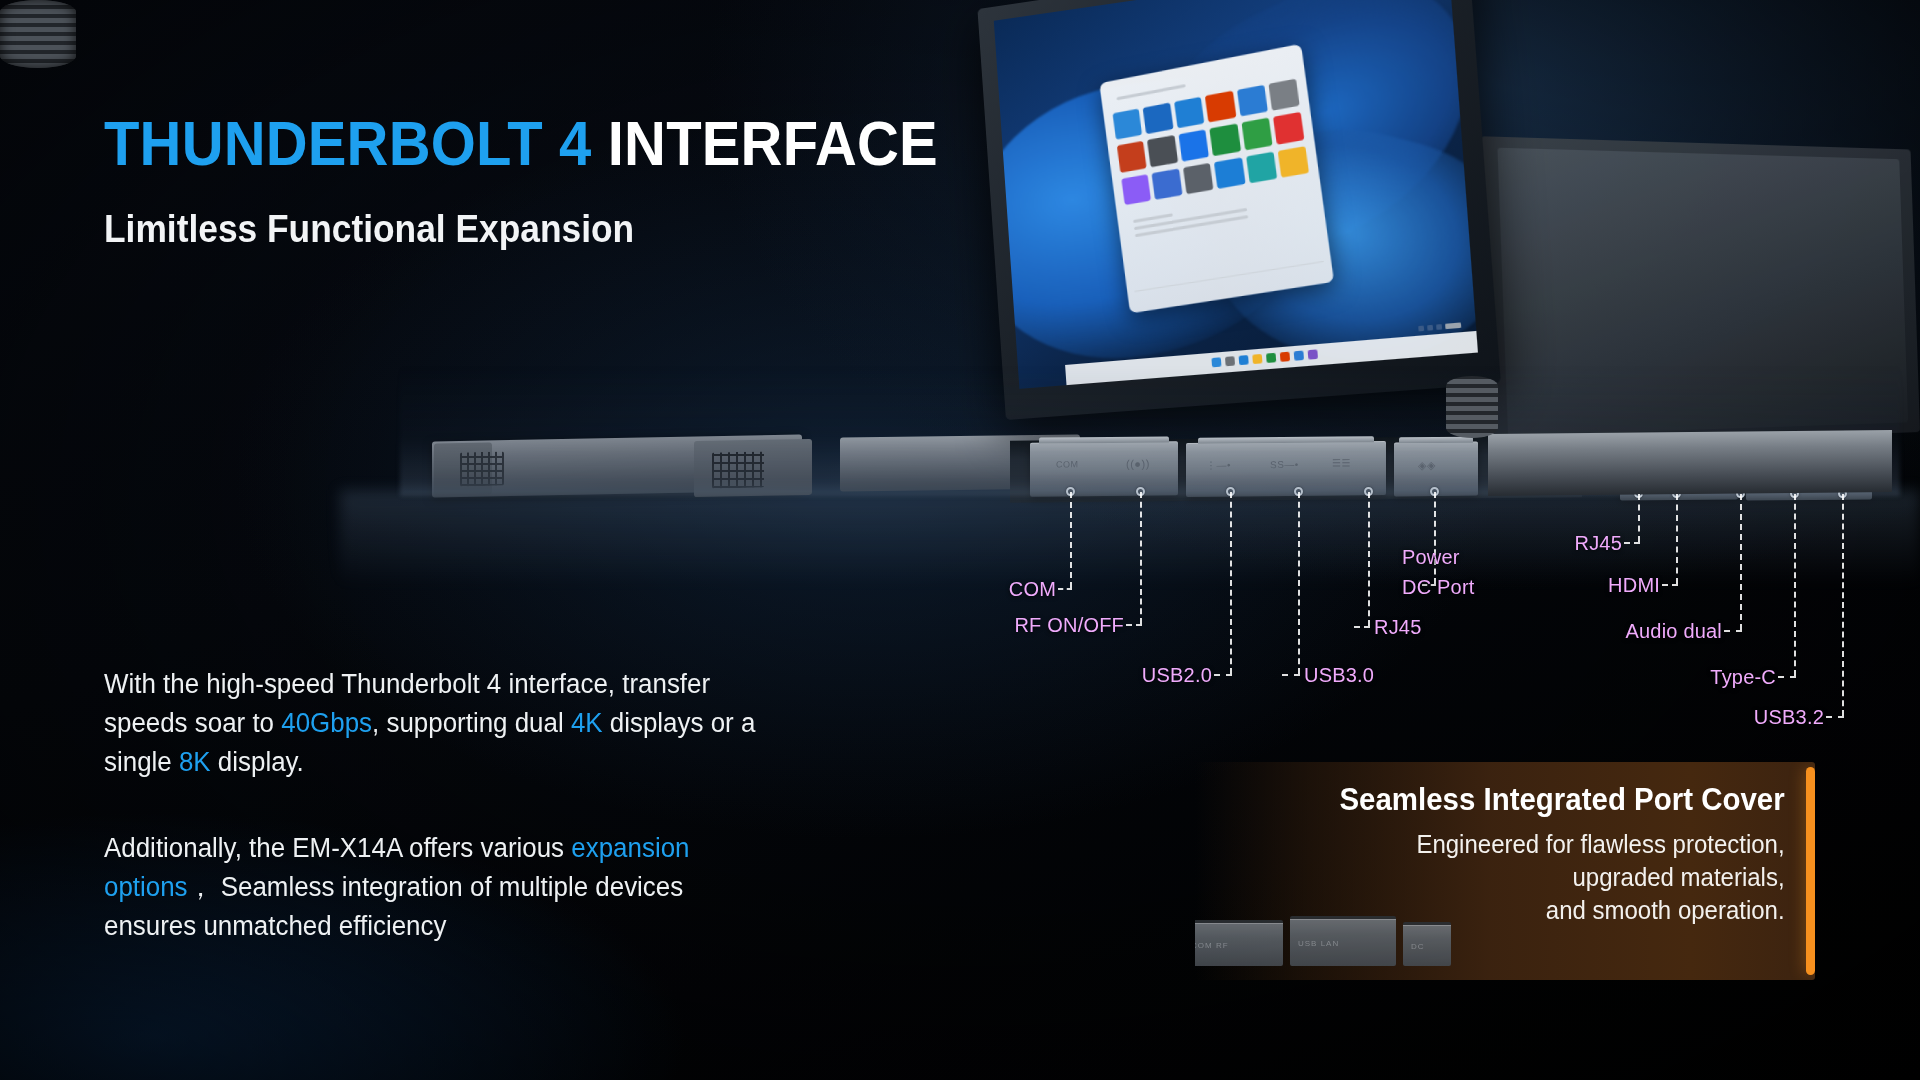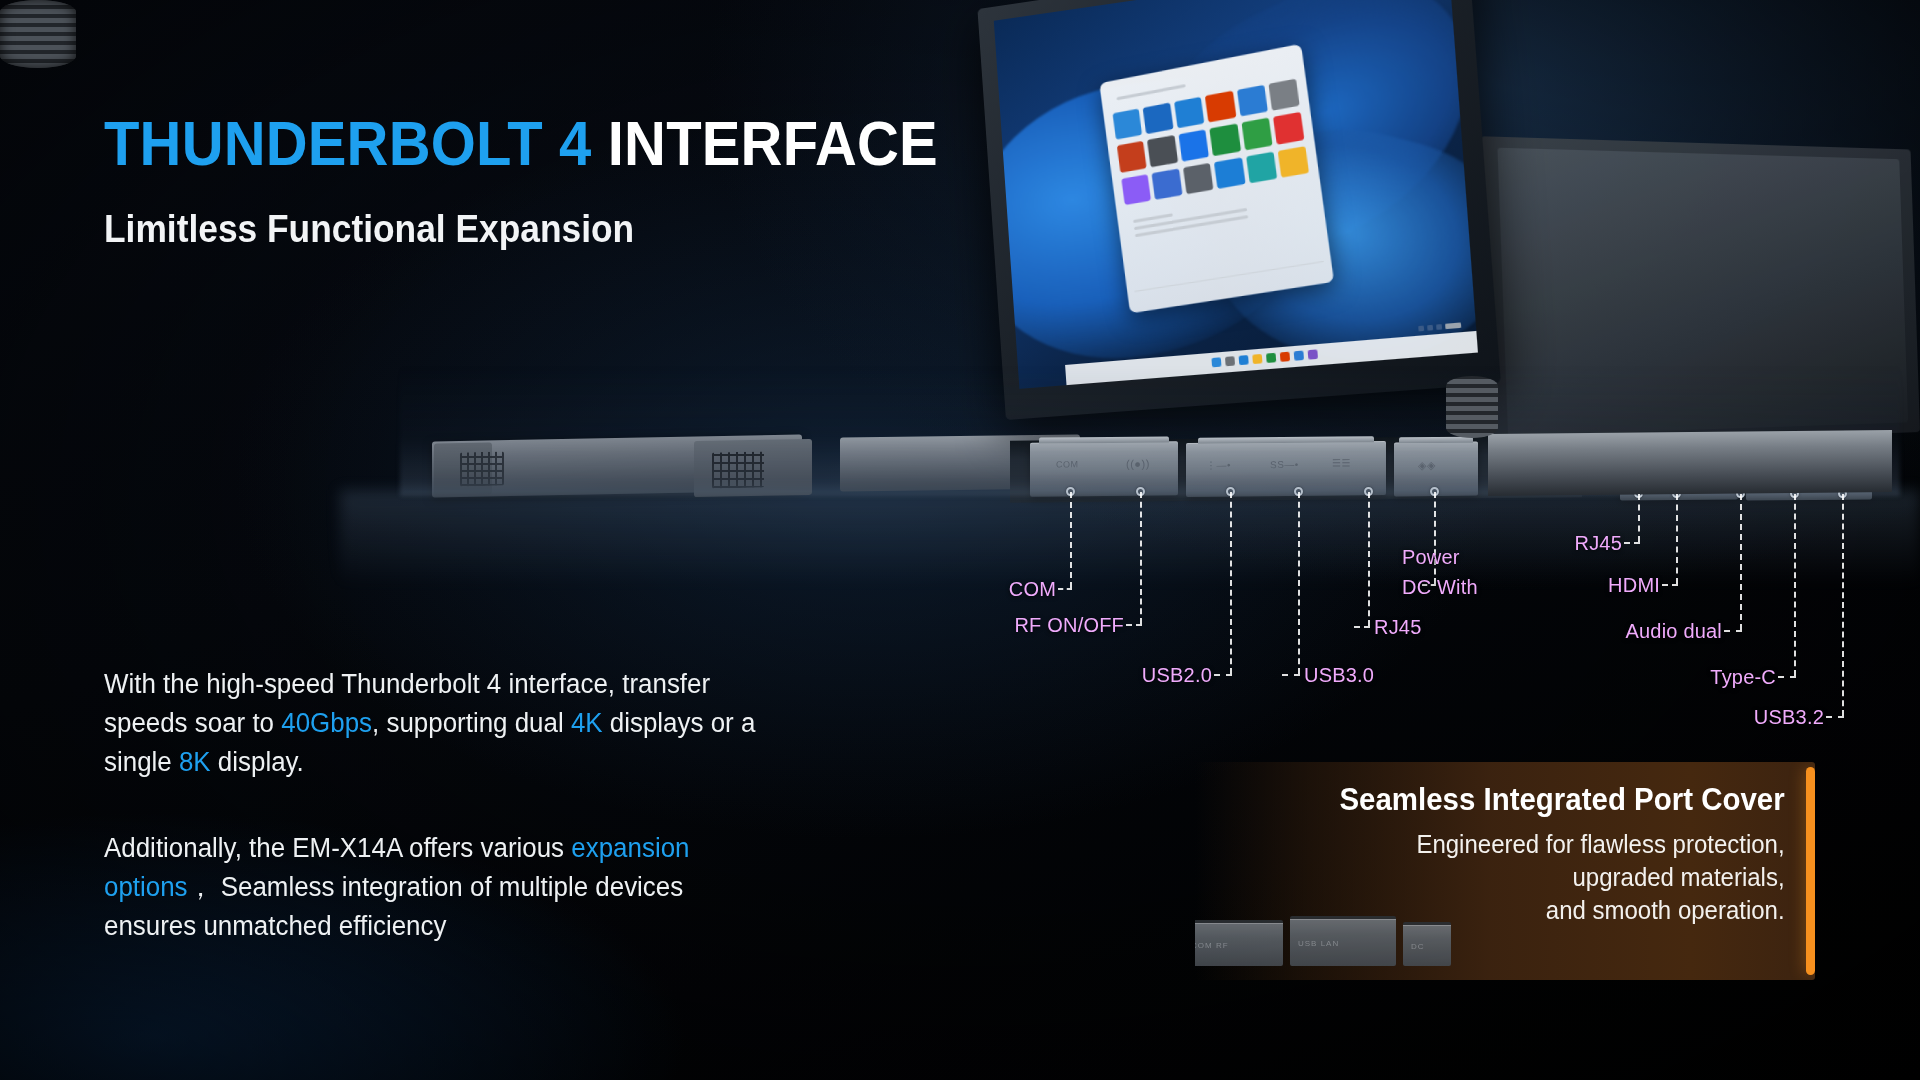--- a/index.html
+++ b/index.html
@@ -422,21 +422,21 @@
   <div class="lead-h" style="left:1282px;top:674px;width:18px"></div>
   <div class="callout-label" style="left:1304px;top:664px">USB3.0</div>
 
   <div class="lead" style="left:1368px;top:492px;height:134px"></div>
   <div class="lead-h" style="left:1354px;top:626px;width:16px"></div>
   <div class="callout-label" style="left:1374px;top:616px">RJ45</div>
 
   <div class="lead" style="left:1434px;top:492px;height:92px"></div>
   <div class="lead-h" style="left:1422px;top:584px;width:14px"></div>
   <div class="callout-label two-line" style="left:1402px;top:542px">Power</div>
-  <div class="callout-label two-line" style="left:1402px;top:572px">DC With</div>
+  <div class="callout-label two-line" style="left:1402px;top:572px">DC Port</div>
 
   <div class="lead" style="left:1638px;top:494px;height:48px"></div>
   <div class="lead-h" style="left:1624px;top:542px;width:16px"></div>
   <div class="callout-label right" style="left:1622px;top:532px">RJ45</div>
 
   <div class="lead" style="left:1676px;top:494px;height:90px"></div>
   <div class="lead-h" style="left:1662px;top:584px;width:16px"></div>
   <div class="callout-label right" style="left:1660px;top:574px">HDMI</div>
 
   <div class="lead" style="left:1740px;top:494px;height:136px"></div>

